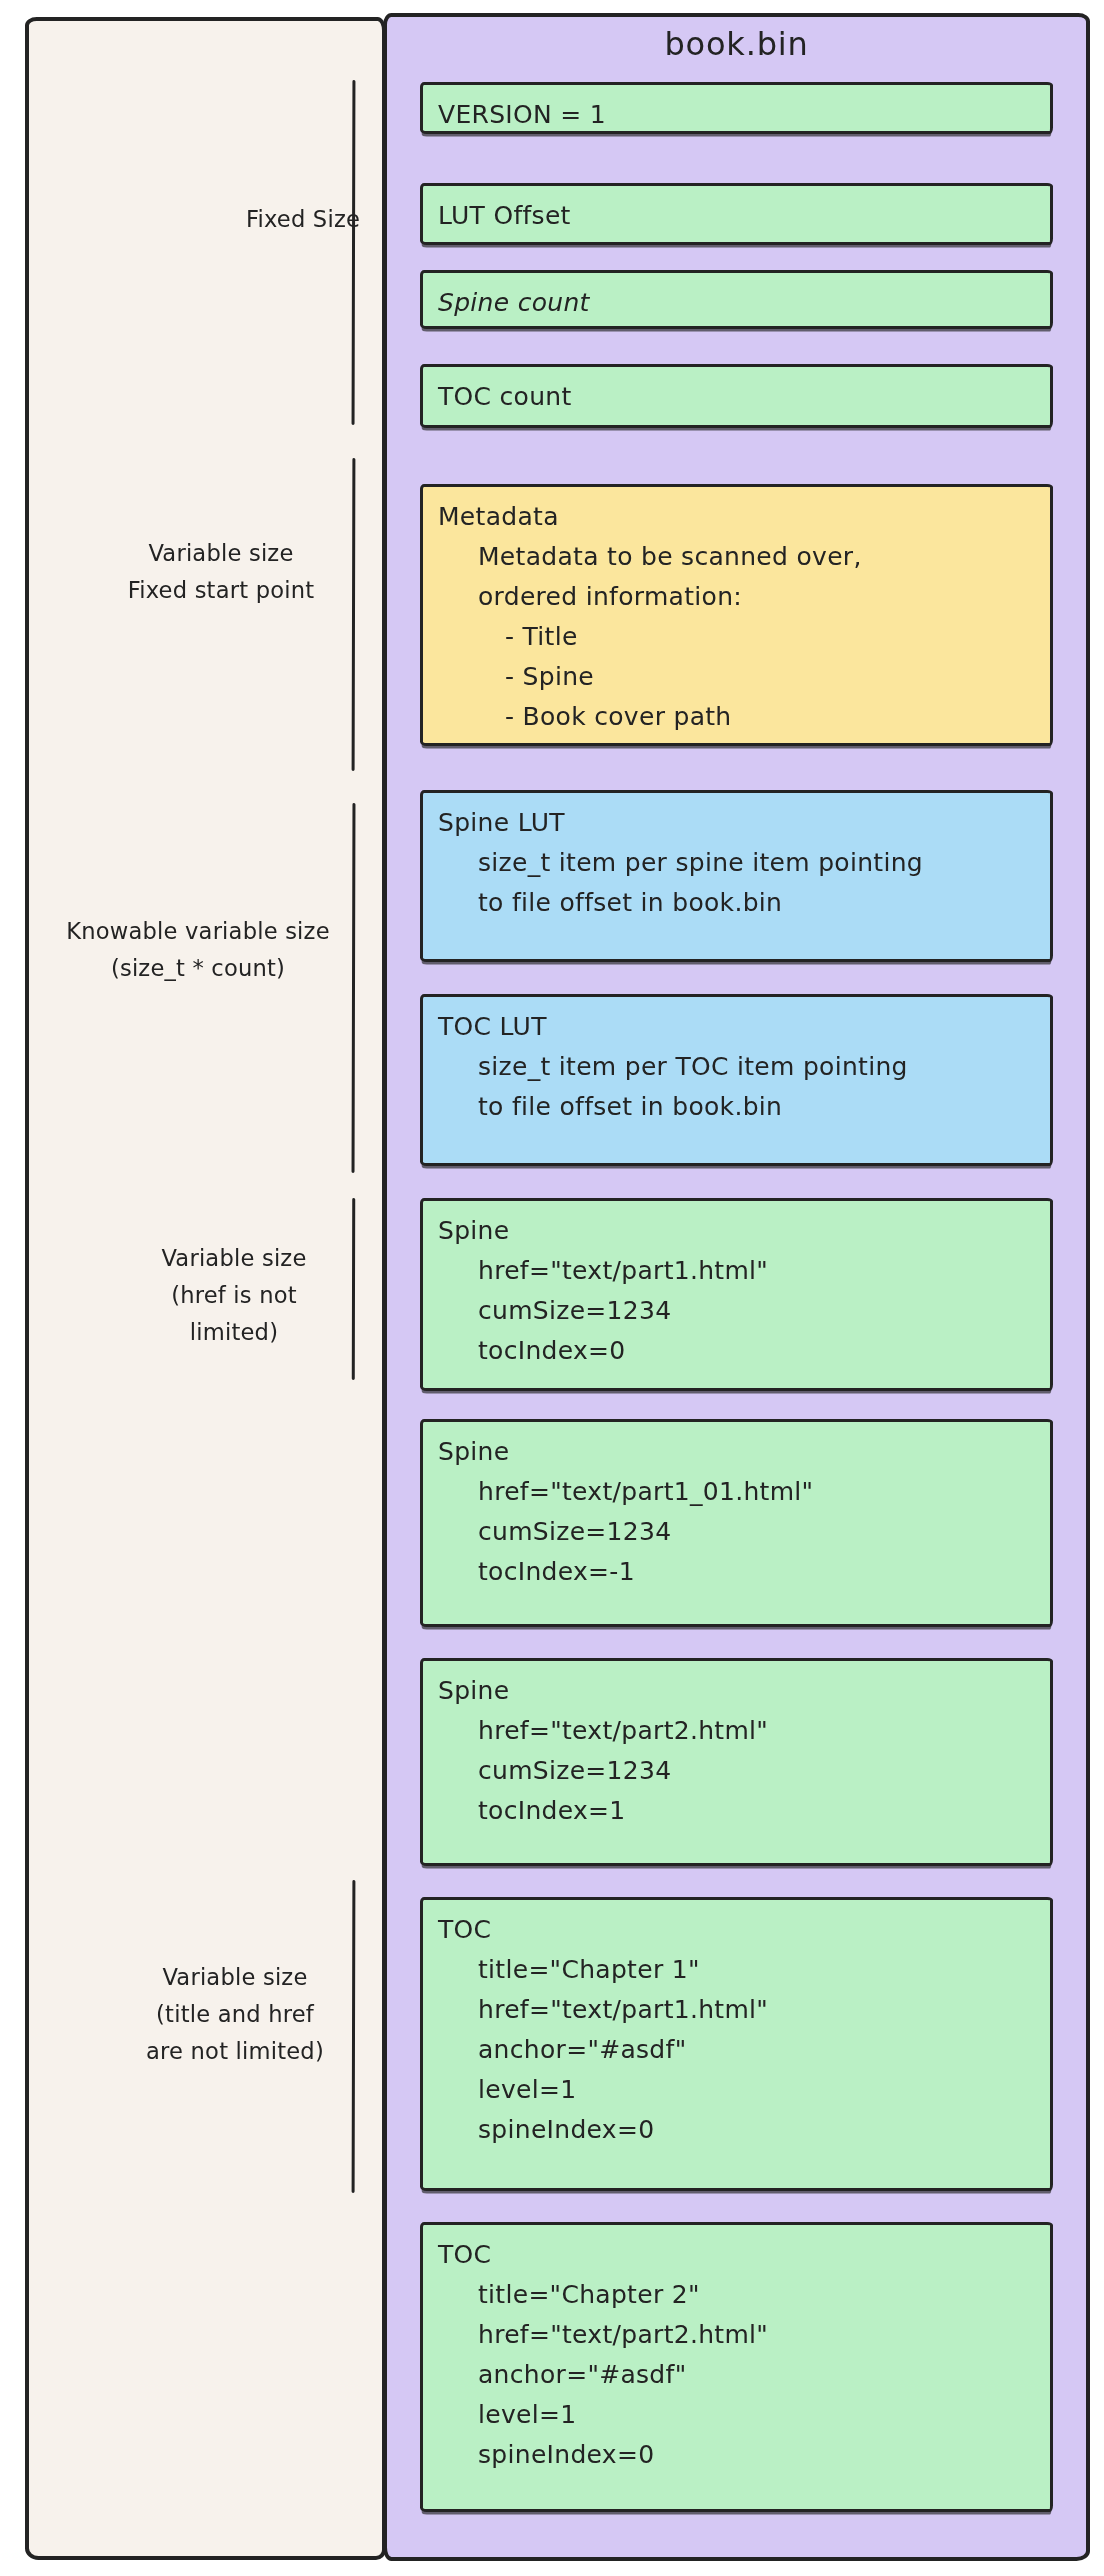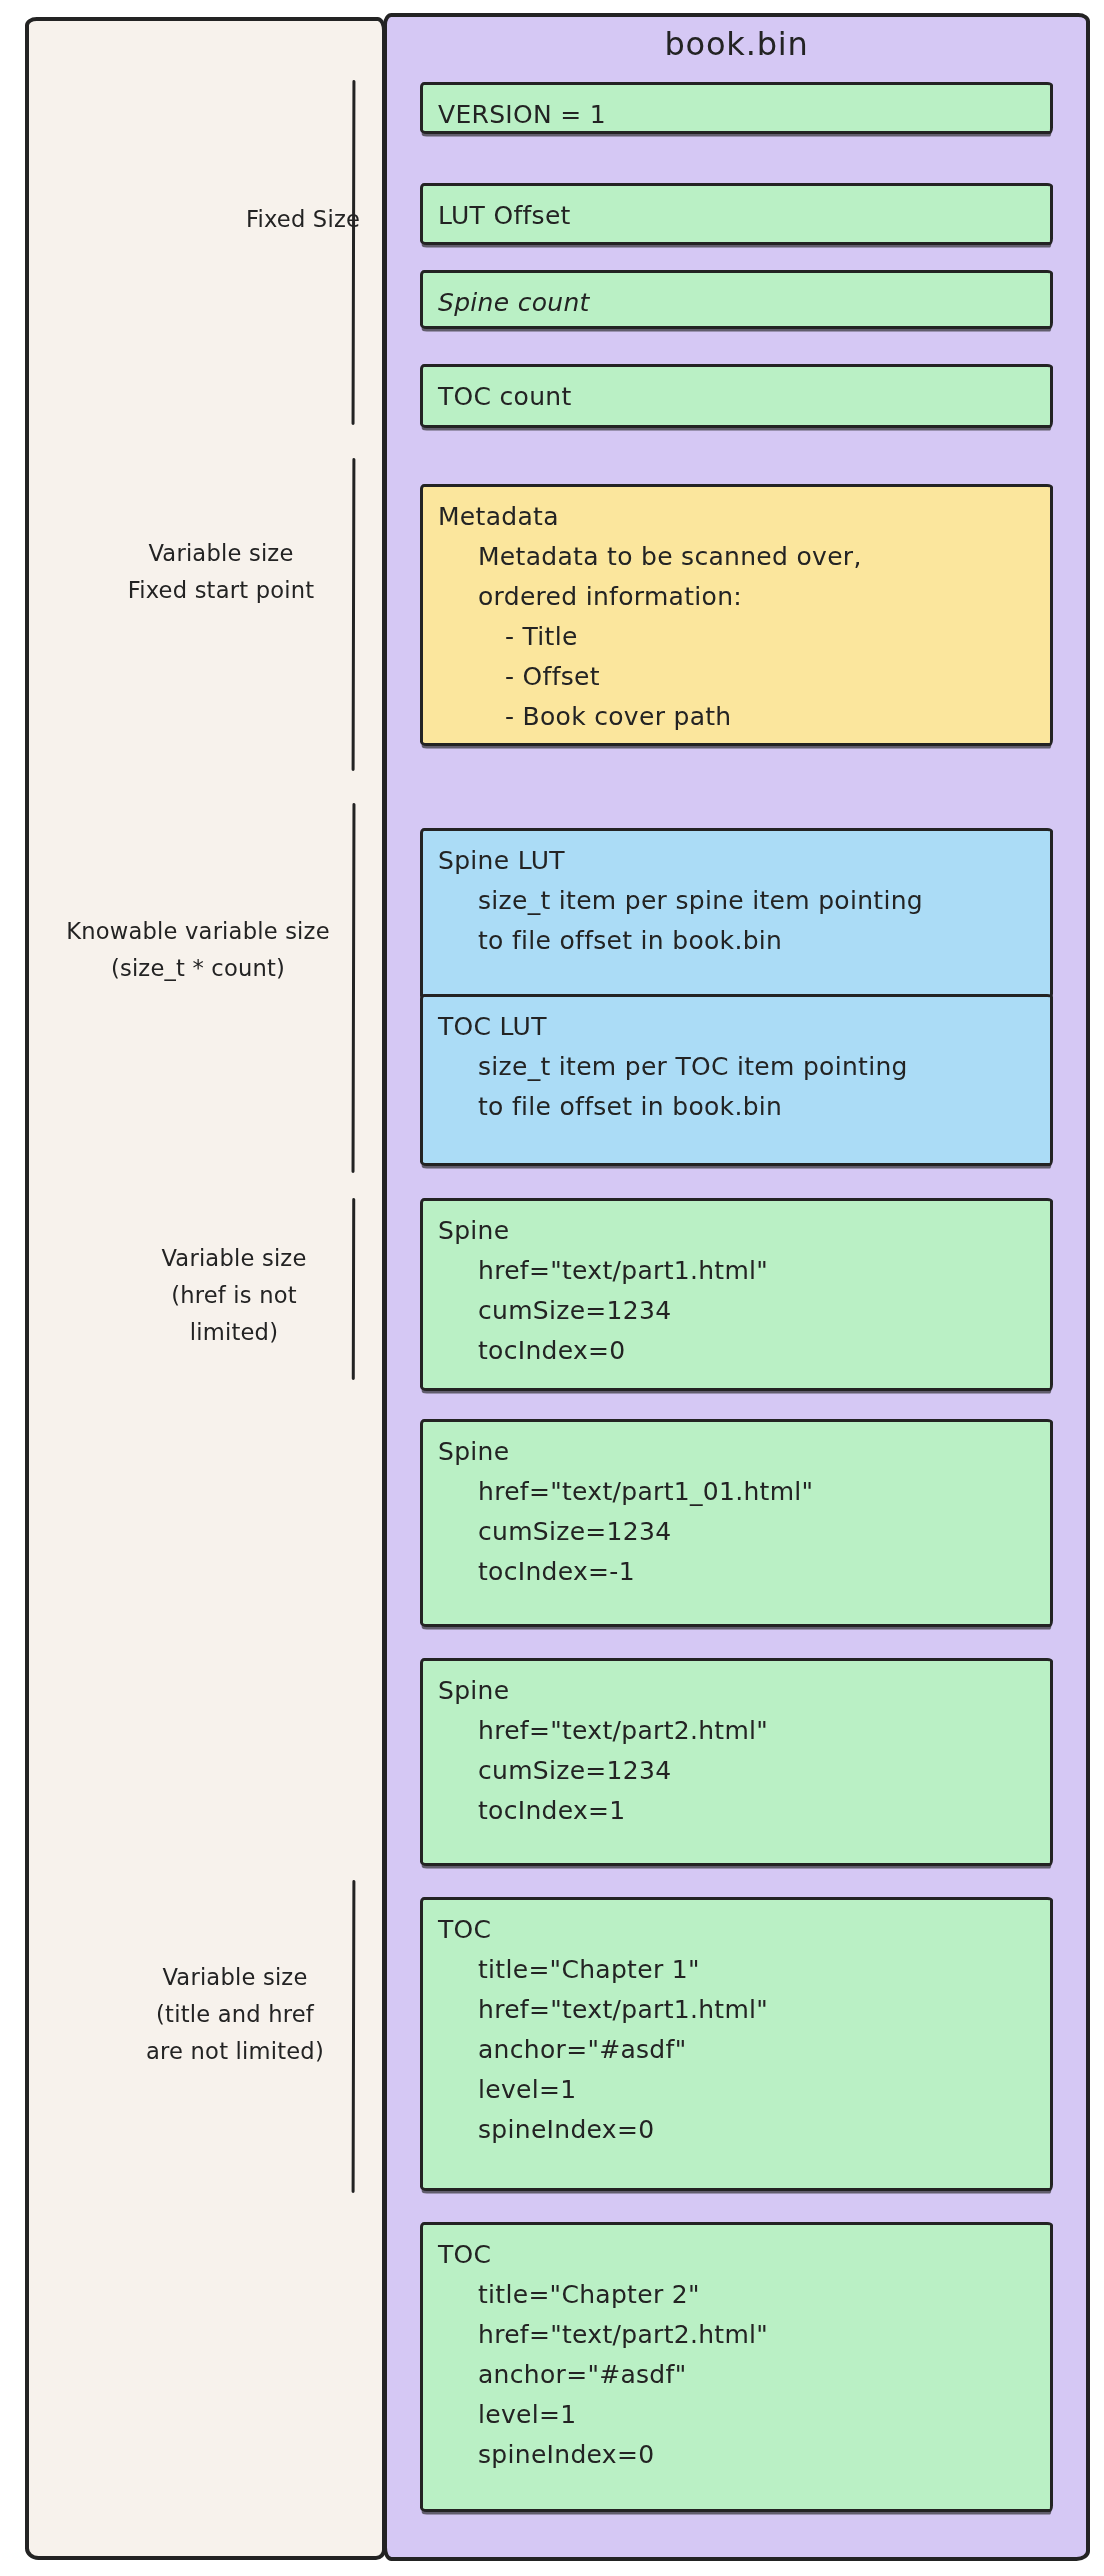--- a/index.html
+++ b/index.html
@@ -131,24 +131,24 @@
           <div class="box-line i0">Spine count</div>
         </div>
         <div class="box green" style="top: 347px; height: 64px;">
           <div class="box-line i0">TOC count</div>
         </div>
         <div class="box yellow" style="top: 467px; height: 262px;">
           <div class="box-line i0">Metadata</div>
           <div class="box-line i1">Metadata to be scanned over,</div>
           <div class="box-line i1">ordered information:</div>
           <div class="box-line i2">- Title</div>
-          <div class="box-line i2">- Offset</div>
+          <div class="box-line i2">- Spine</div>
           <div class="box-line i2">- Book cover path</div>
         </div>
-        <div class="box blue" style="top: 811px; height: 172px;">
+        <div class="box blue" style="top: 773px; height: 172px;">
           <div class="box-line i0">Spine LUT</div>
           <div class="box-line i1">size_t item per spine item pointing</div>
           <div class="box-line i1">to file offset in book.bin</div>
         </div>
         <div class="box blue" style="top: 977px; height: 172px;">
           <div class="box-line i0">TOC LUT</div>
           <div class="box-line i1">size_t item per TOC item pointing</div>
           <div class="box-line i1">to file offset in book.bin</div>
         </div>
         <div class="box green" style="top: 1181px; height: 193px;">

